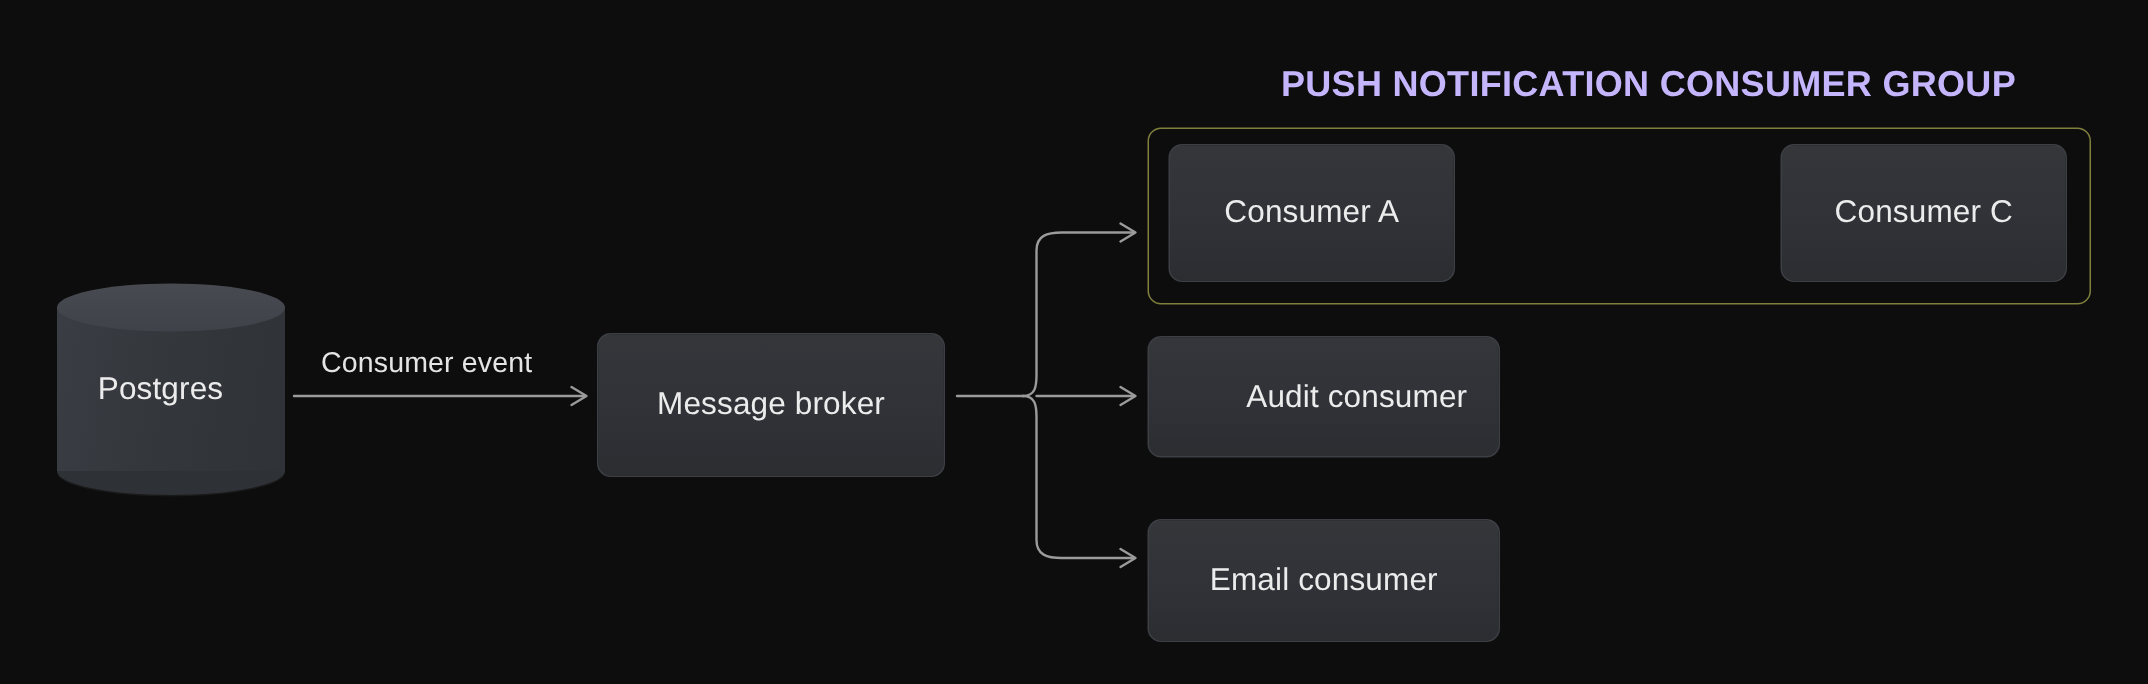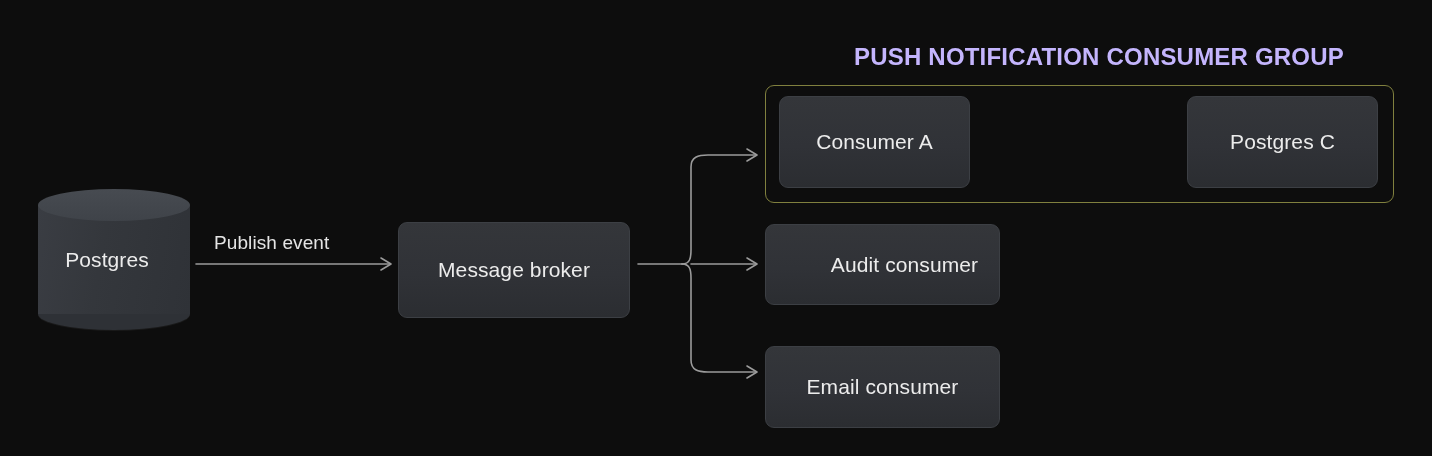--- a/index.html
+++ b/index.html
@@ -152,34 +152,34 @@
 
 <div id="canvas">
 
   <div class="db">
     <div class="db-bottom"></div>
     <div class="db-body"></div>
     <div class="db-top"></div>
     <div class="db-label">Postgres</div>
   </div>
 
-  <div class="edge-label">Publish event</div>
+  <div class="edge-label">Consumer event</div>
 
   <div class="node broker">
     <span>Message broker</span>
   </div>
 
   <div class="group-title">PUSH NOTIFICATION CONSUMER GROUP</div>
   <div class="group-frame"></div>
 
   <div class="node consumer consumer-a">
     <span>Consumer A</span>
   </div>
   <div class="node consumer consumer-c">
-    <span>Postgres C</span>
+    <span>Consumer C</span>
   </div>
 
   <div class="node audit">
     <span>Audit consumer</span>
   </div>
   <div class="node email">
     <span>Email consumer</span>
   </div>
 
   <svg class="edges" viewBox="0 0 1432 456">

